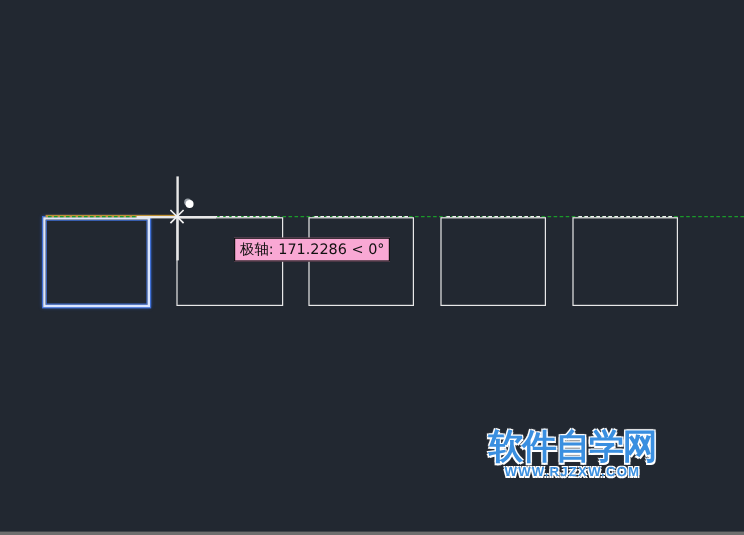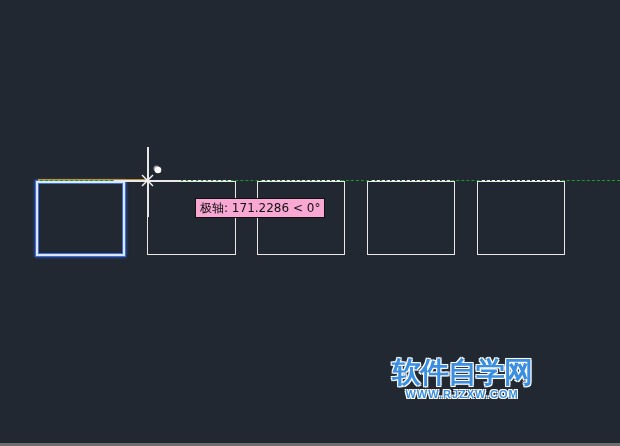--- a/index.html
+++ b/index.html
@@ -42,21 +42,21 @@
     }
     .tooltip {
       position: absolute; left: 163px; top: 198px;
       background: #f9a8d4; border: 1px solid #111;
       color: #111; font-size: 12px; line-height: 18px;
       padding: 0 4px; white-space: nowrap;
       font-family: "DejaVu Sans", sans-serif;
       margin-left: 32px;
     }
     .watermark {
-      position: absolute; left: 387px; top: 356px; width: 150px;
+      position: absolute; left: 402px; top: 356px; width: 150px;
       text-align: center;
     }
     .wm-title {
       font-family: "DejaVu Sans", sans-serif; font-weight: bold;
       font-size: 29px; line-height: 32px; color: #3a8fe0;
       letter-spacing: -1px;
       text-shadow: -1px -1px 0 #fff, 1px -1px 0 #fff, -1px 1px 0 #fff, 1px 1px 0 #fff, 0 0 2px #fff;
     }
     .wm-url {
       font-family: Liberation Sans, sans-serif; font-weight: bold;

